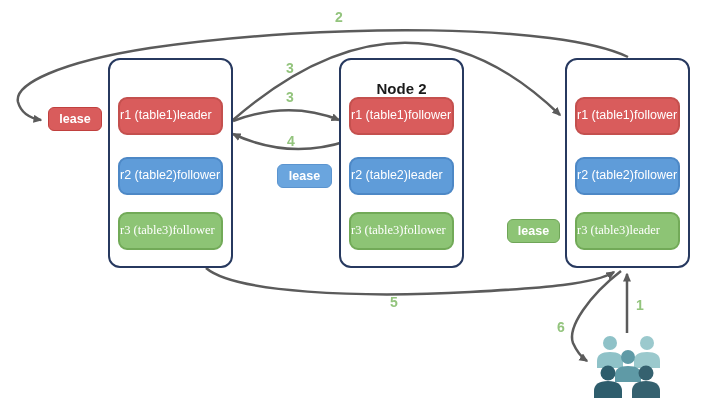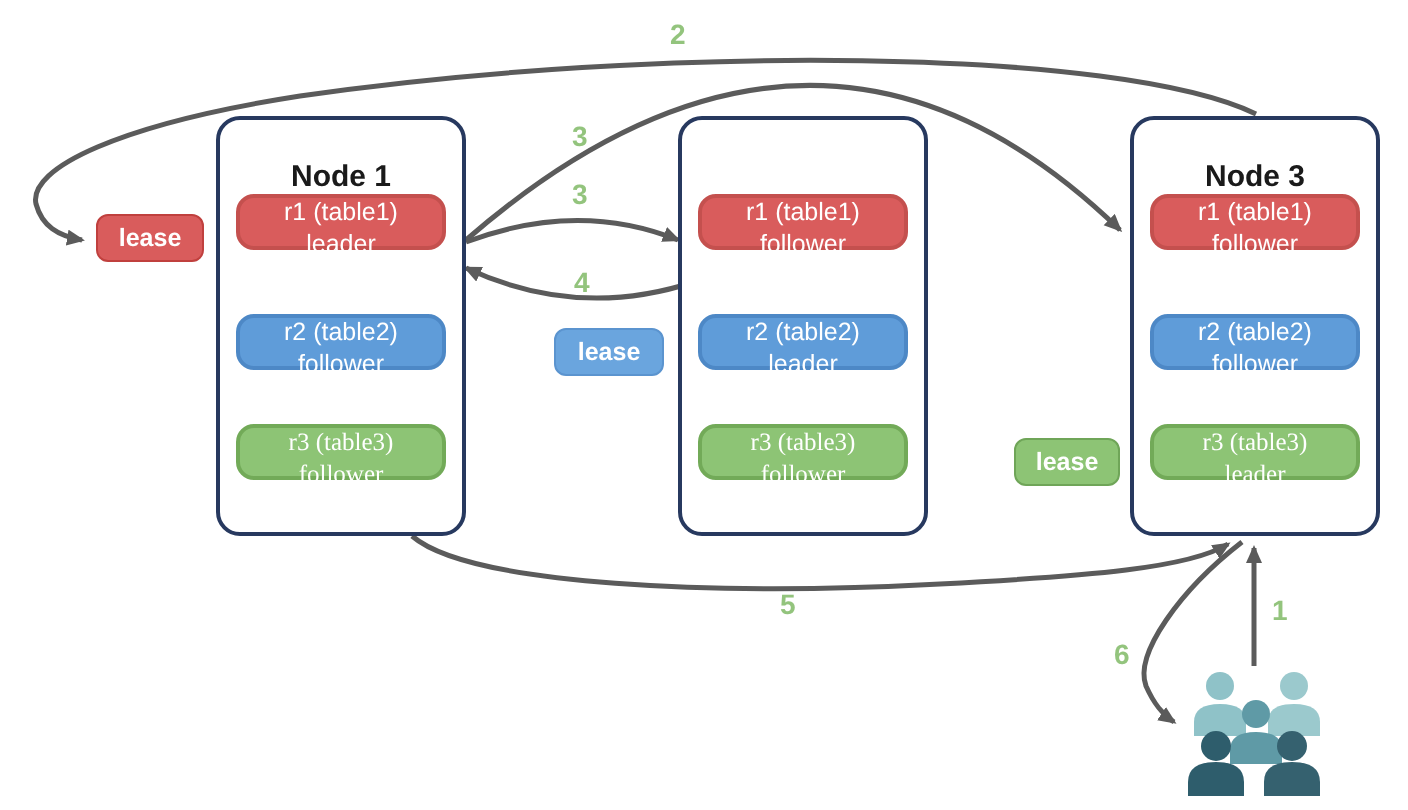--- a/index.html
+++ b/index.html
@@ -4,23 +4,23 @@
 <style>
   html,body{margin:0;padding:0;background:#ffffff;}
   body{font-family:"Liberation Sans", sans-serif;}
   .canvas{position:relative;width:704px;height:405px;background:#ffffff;overflow:hidden;}
   .arrows{position:absolute;left:0;top:0;width:704px;height:405px;pointer-events:none;}
 
   .node{position:absolute;width:125px;height:210px;background:#ffffff;
         border:2px solid #27395f;border-radius:12px;box-sizing:border-box;}
   .node-title{position:absolute;left:0;right:0;top:20px;text-align:center;
         font-weight:bold;font-size:15px;color:#1a1a1a;}
-  .rep{position:absolute;left:8px;right:8px;height:28px;border-radius:9px;
+  .rep{position:absolute;left:8px;right:8px;height:38px;border-radius:9px;
         border:2px solid transparent;box-sizing:border-box;color:#ffffff;
-        display:flex;flex-direction:column;align-items:center;justify-content:space-between;
+        display:flex;flex-direction:row;align-items:center;justify-content:flex-start;
         font-size:12.5px;line-height:1.25;text-align:center;}
   .rep.red{background:#d95c5c;border-color:#c4504e;}
   .rep.blue{background:#5f9cd9;border-color:#4d88c6;}
   .rep.green{background:#8dc475;border-color:#72aa58;}
   .rep-top{top:37px;} .rep-mid{top:97px;} .rep-bot{top:152px;font-family:Liberation Serif, serif;}
 
   .lease{position:absolute;height:24px;border-radius:6px;box-sizing:border-box;
         color:#ffffff;font-size:12.5px;display:flex;align-items:center;justify-content:center;font-weight:bold;}
   .lease.red{left:48px;top:107px;width:54px;background:#d95c5c;border:1.5px solid #c0403e;}
   .lease.blue{left:277px;top:164px;width:55px;background:#6aa5de;border:1.5px solid #5b94cf;}
@@ -45,52 +45,51 @@
       <path d="M 233 120 Q 408 -32 560 115" marker-end="url(#ah)"></path>
       <path d="M 233 121 Q 289 100 339 120" marker-end="url(#ah)"></path>
       <path d="M 347 141 Q 289 160 233 134" marker-end="url(#ah)"></path>
       <path d="M 206 268 C 235 293 360 298 470 292 C 545 288 595 284 614 272" marker-end="url(#ah)"></path>
       <path d="M 627 333 L 627 274" marker-end="url(#ah)"></path>
       <path d="M 621 271 C 590 295 567 327 573 343 C 577 352 581 357 587 361" marker-end="url(#ah)"></path>
     </g>
   </svg>
 
   <div class="node" style="left:108px;top:58px;">
-    <div class="node-title">Node 1</div>
     <div class="rep red rep-top">
       <span>r1 (table1)</span>
       <span>leader</span>
     </div>
     <div class="rep blue rep-mid">
       <span>r2 (table2)</span>
       <span>follower</span>
     </div>
     <div class="rep green rep-bot">
       <span>r3 (table3)</span>
       <span>follower</span>
     </div>
   </div>
 
   <div class="node" style="left:339px;top:58px;">
+    <div class="node-title">Node 2</div>
     <div class="rep red rep-top">
       <span>r1 (table1)</span>
       <span>follower</span>
     </div>
     <div class="rep blue rep-mid">
       <span>r2 (table2)</span>
       <span>leader</span>
     </div>
     <div class="rep green rep-bot">
       <span>r3 (table3)</span>
       <span>follower</span>
     </div>
   </div>
 
   <div class="node" style="left:565px;top:58px;">
-    <div class="node-title">Node 3</div>
     <div class="rep red rep-top">
       <span>r1 (table1)</span>
       <span>follower</span>
     </div>
     <div class="rep blue rep-mid">
       <span>r2 (table2)</span>
       <span>follower</span>
     </div>
     <div class="rep green rep-bot">
       <span>r3 (table3)</span>

